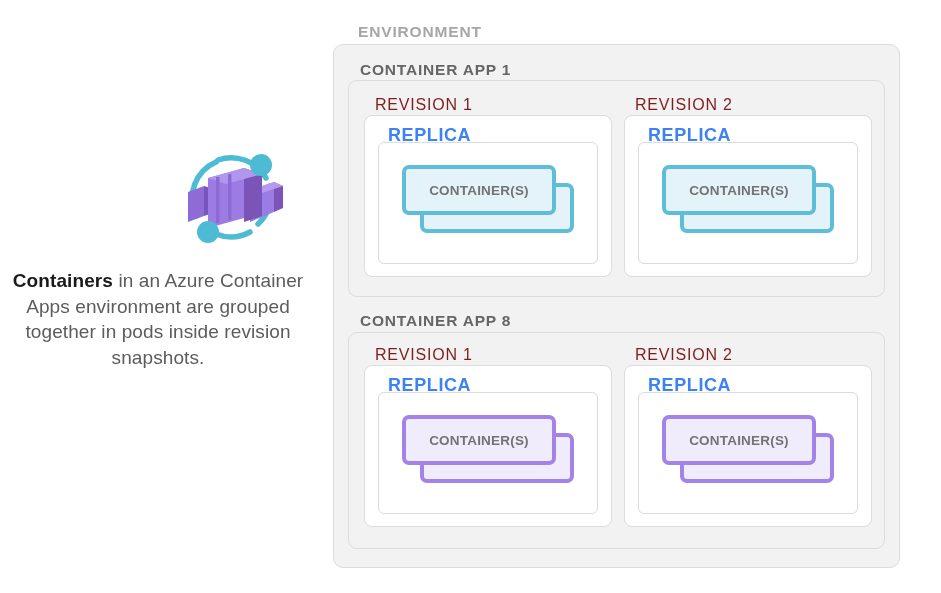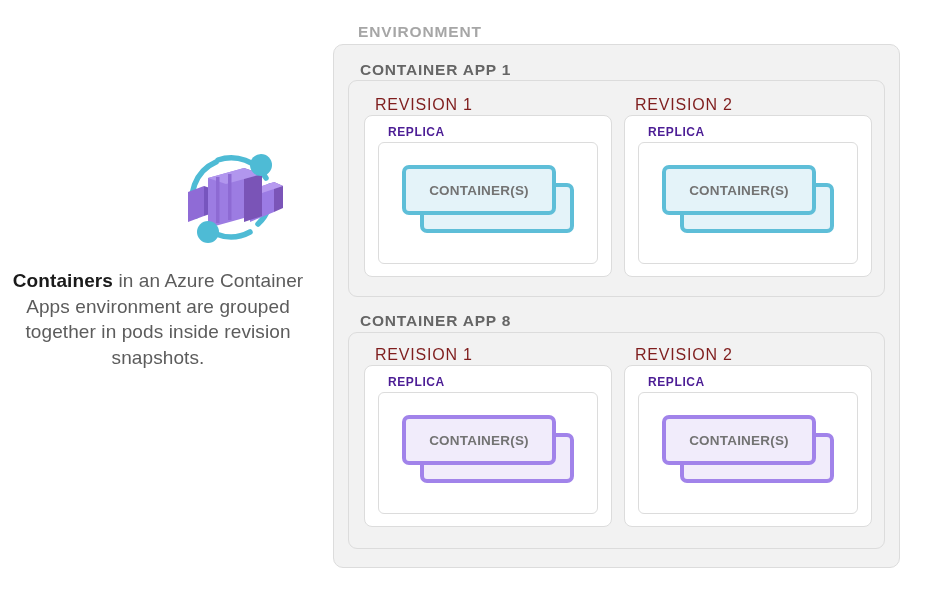--- a/index.html
+++ b/index.html
@@ -88,22 +88,22 @@
     border:1.5px solid #dcdcdc;
     border-radius:6px;
     box-sizing:border-box;
   }
   #app1-rep1{left:378px;top:142px;width:220px;height:122px;}
   #app1-rep2{left:638px;top:142px;width:220px;height:122px;}
   #app2-rep1{left:378px;top:392px;width:220px;height:122px;}
   #app2-rep2{left:638px;top:392px;width:220px;height:122px;}
   .replica-label{
     position:absolute;
-    font-size:12px;font-weight:600;letter-spacing:0.6px;
-    color:#4c1d95;
+    font-size:18px;font-weight:600;letter-spacing:0.6px;
+    color:#3b82f6;
   }
   #app1-rep1-label{left:388px;top:125px;}
   #app1-rep2-label{left:648px;top:125px;}
   #app2-rep1-label{left:388px;top:375px;}
   #app2-rep2-label{left:648px;top:375px;}
 
   
   .cstack{position:absolute;width:172px;height:68px;}
   .cbox{
     position:absolute;width:154px;height:50px;

